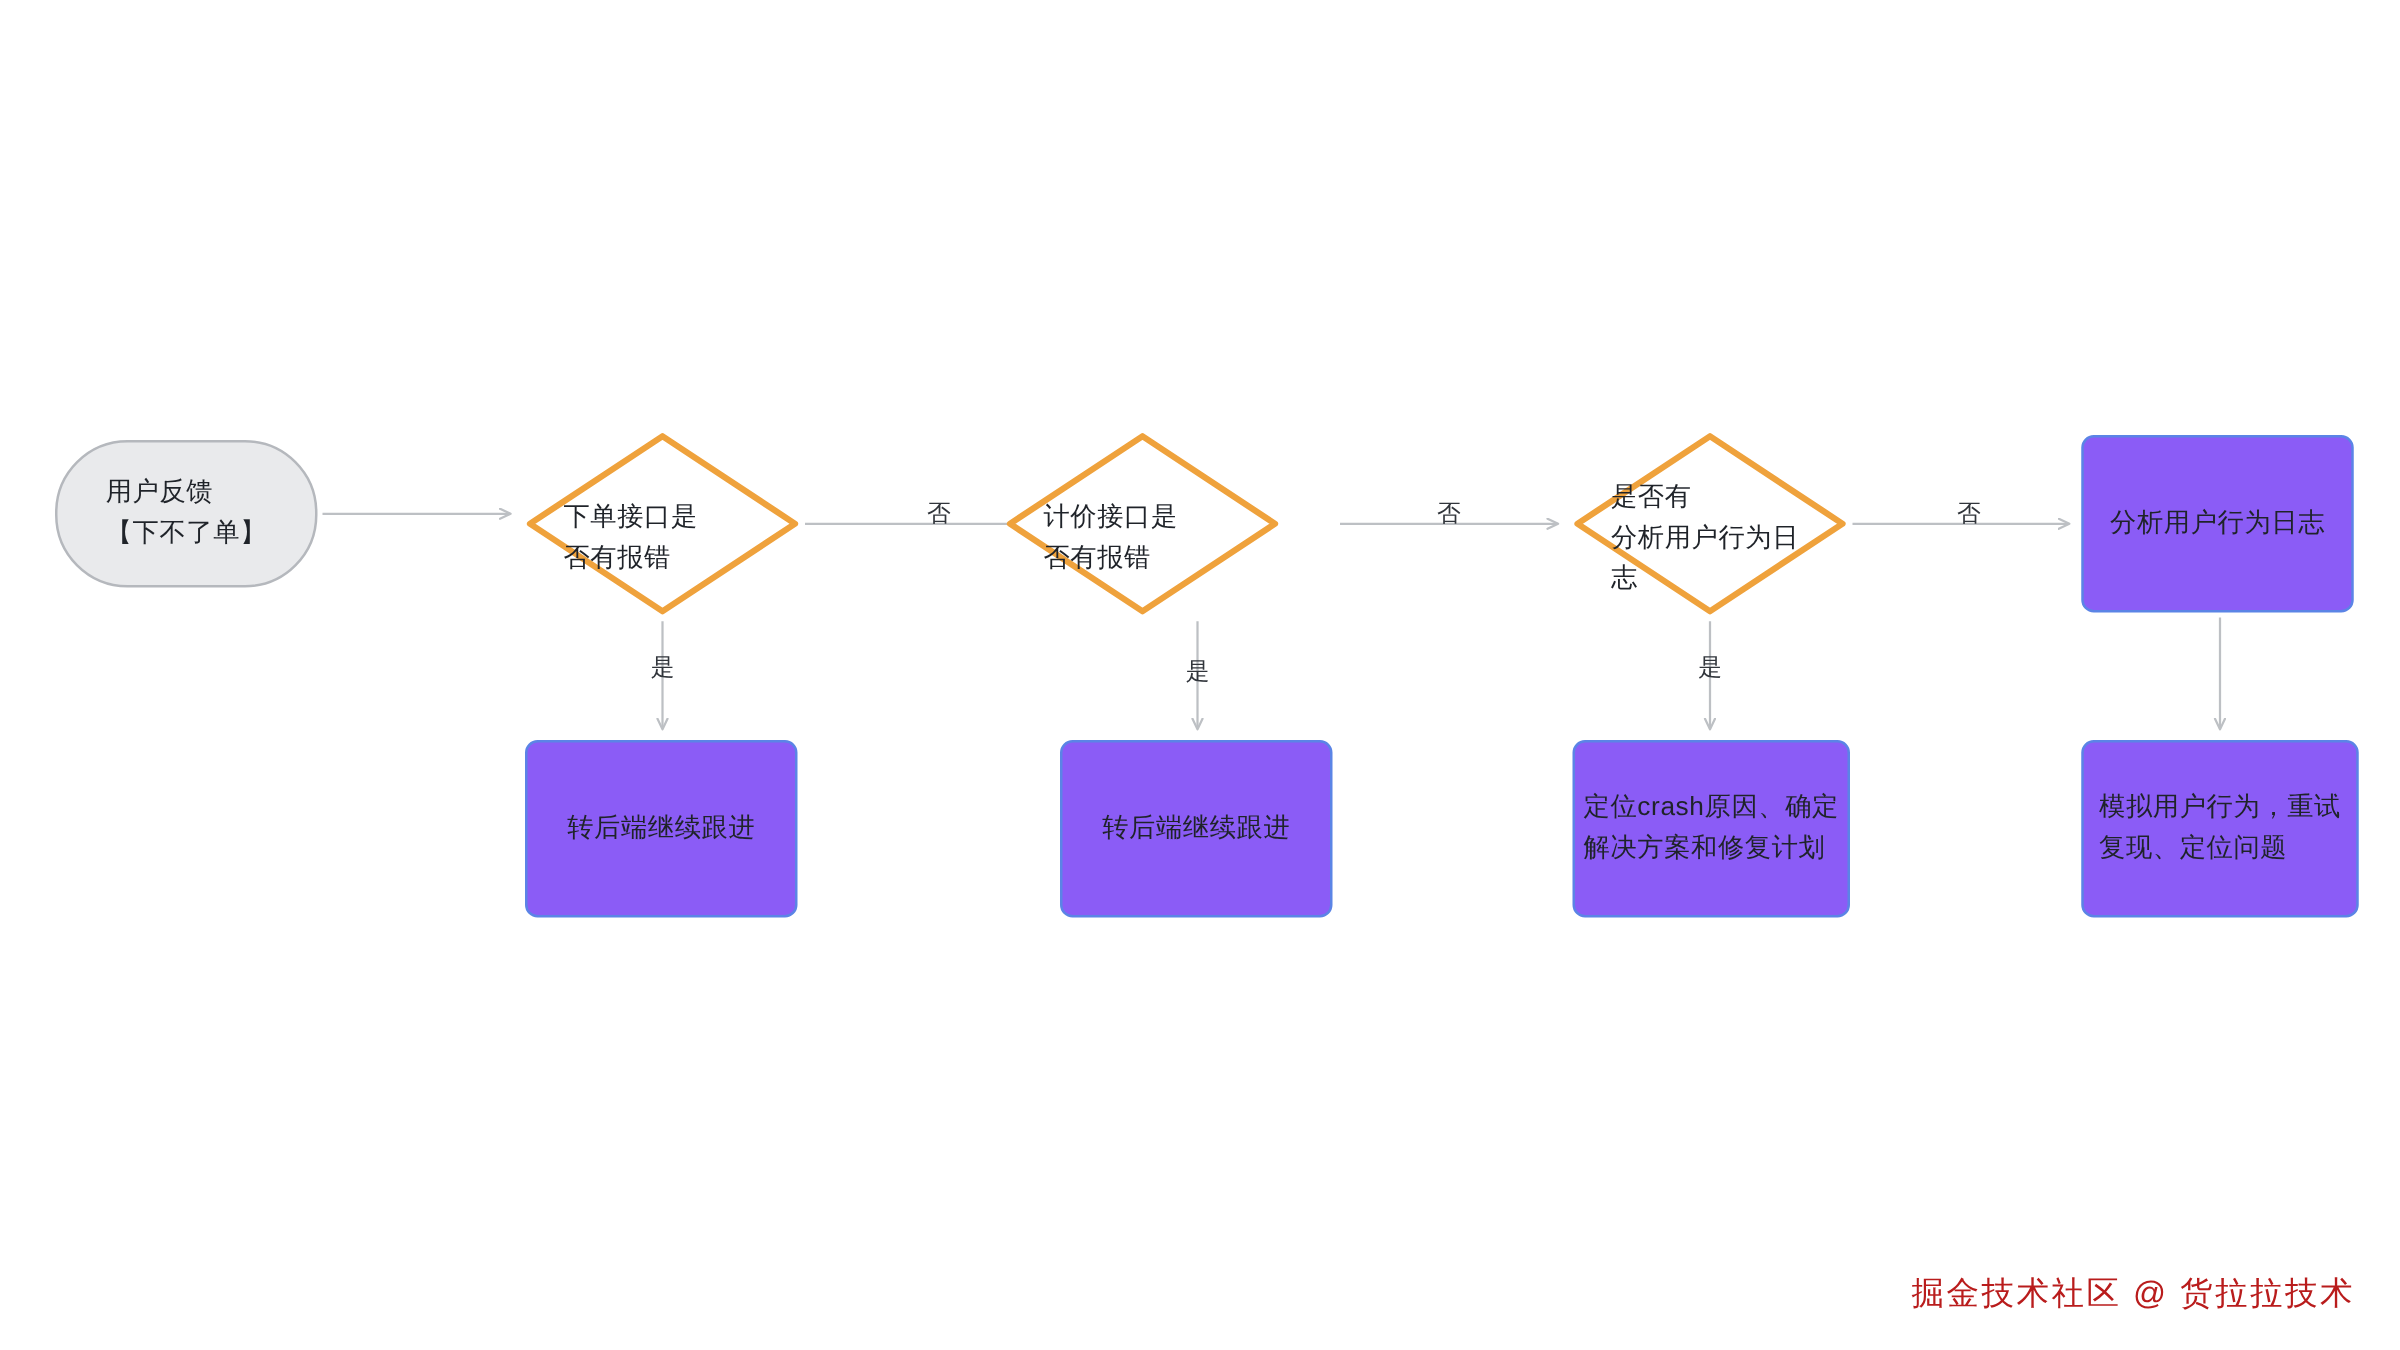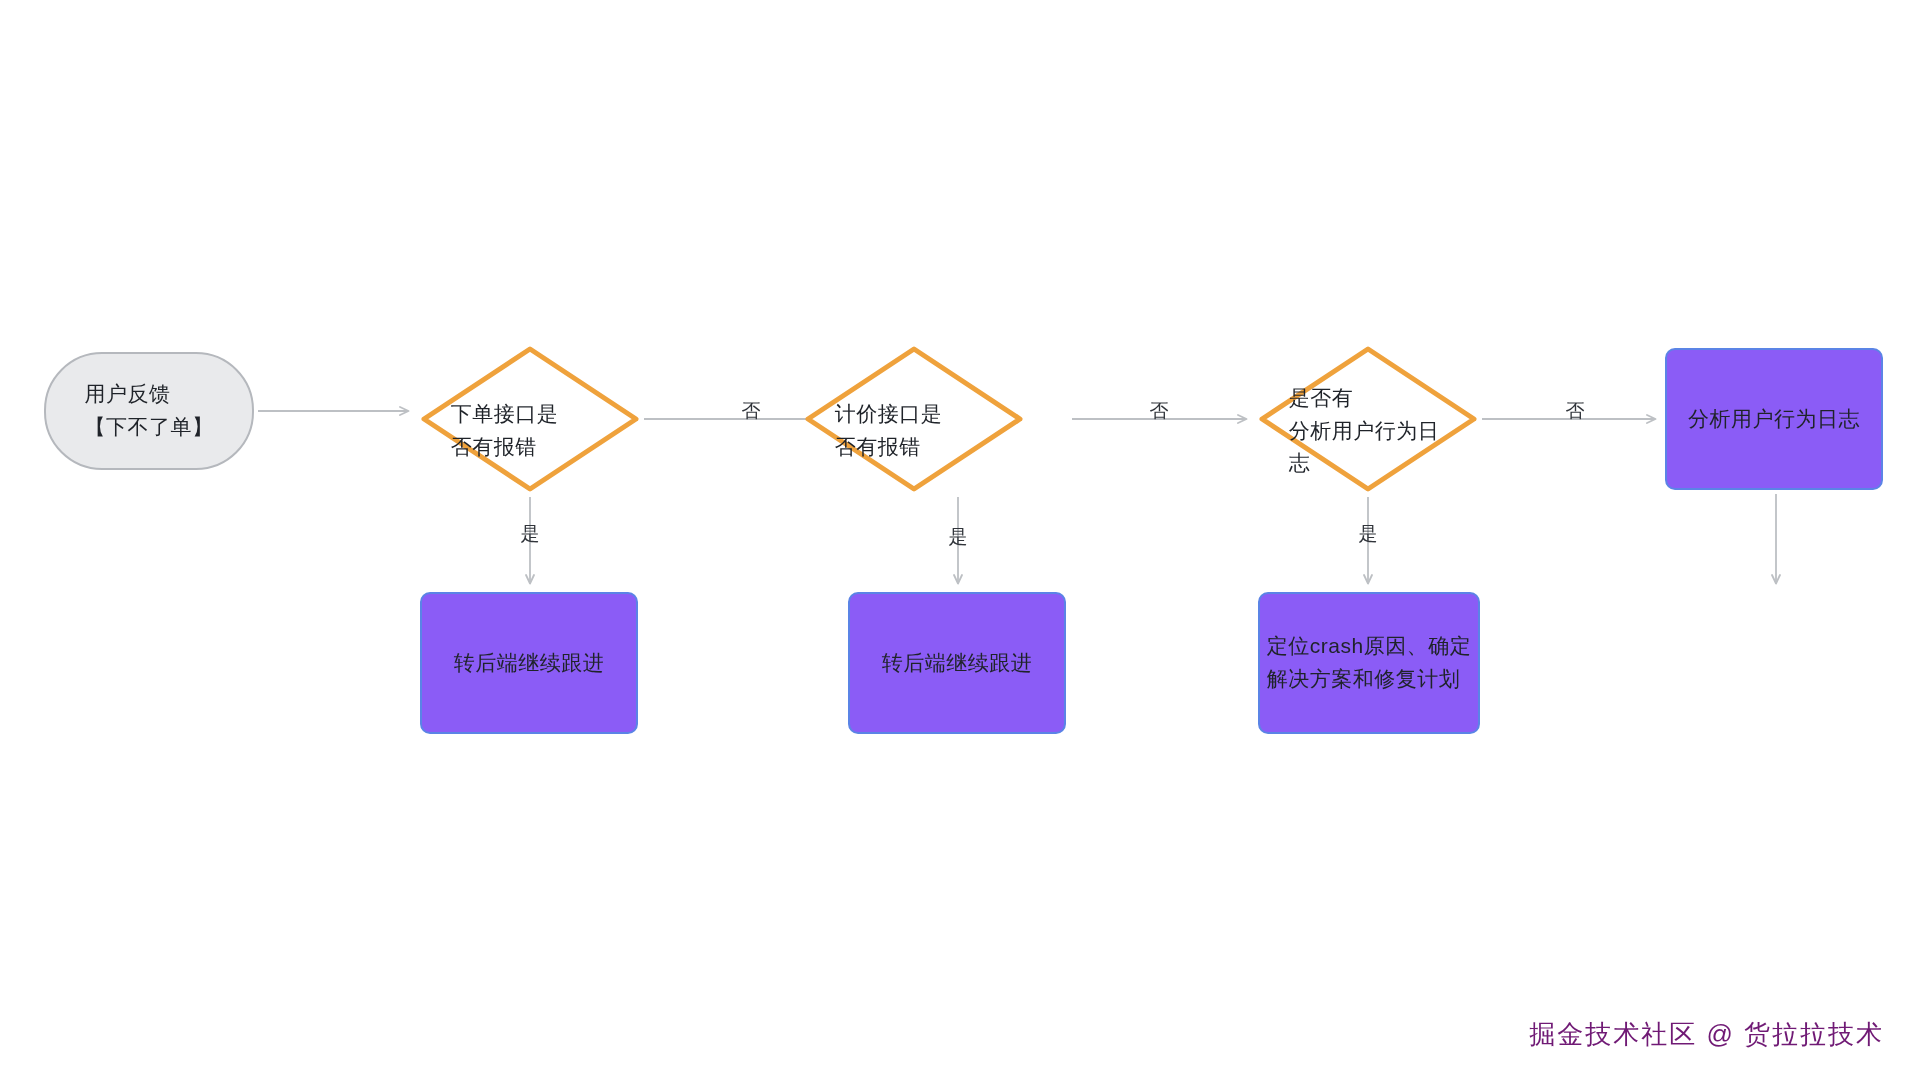--- a/index.html
+++ b/index.html
@@ -87,21 +87,21 @@
     z-index: 1;
     pointer-events: none;
   }
 
   
   .watermark {
     position: absolute;
     right: 36px;
     bottom: 28px;
     font-size: 26px;
-    color: #701a75;
+    color: #b91c1c;
     letter-spacing: 2px;
     z-index: 5;
     white-space: nowrap;
   }
 </style>
 </head>
 <body>
 
 <div id="canvas">
 
@@ -171,20 +171,24 @@
 
   <div class="node process" style="left:848px; top:592px; width:218px; height:142px;">
     <span>转后端继续跟进</span>
   </div>
 
   <div class="node process" style="left:1258px; top:592px; width:222px; height:142px;">
     <span>定位crash原因、确定
 解决方案和修复计划</span>
   </div>
 
+  <div class="node process" style="left:1665px; top:592px; width:222px; height:142px;">
+    <span>模拟用户行为，重试
+复现、定位问题</span>
+  </div>
 
   <div class="edge-label" style="left:738px; top:398px; width:26px;">否</div>
   <div class="edge-label" style="left:1146px; top:398px; width:26px;">否</div>
   <div class="edge-label" style="left:1562px; top:398px; width:26px;">否</div>
 
   <div class="edge-label" style="left:517px; top:521px; width:26px;">是</div>
   <div class="edge-label" style="left:945px; top:524px; width:26px;">是</div>
   <div class="edge-label" style="left:1355px; top:521px; width:26px;">是</div>
 
   <div class="watermark">掘金技术社区 @ 货拉拉技术</div>

